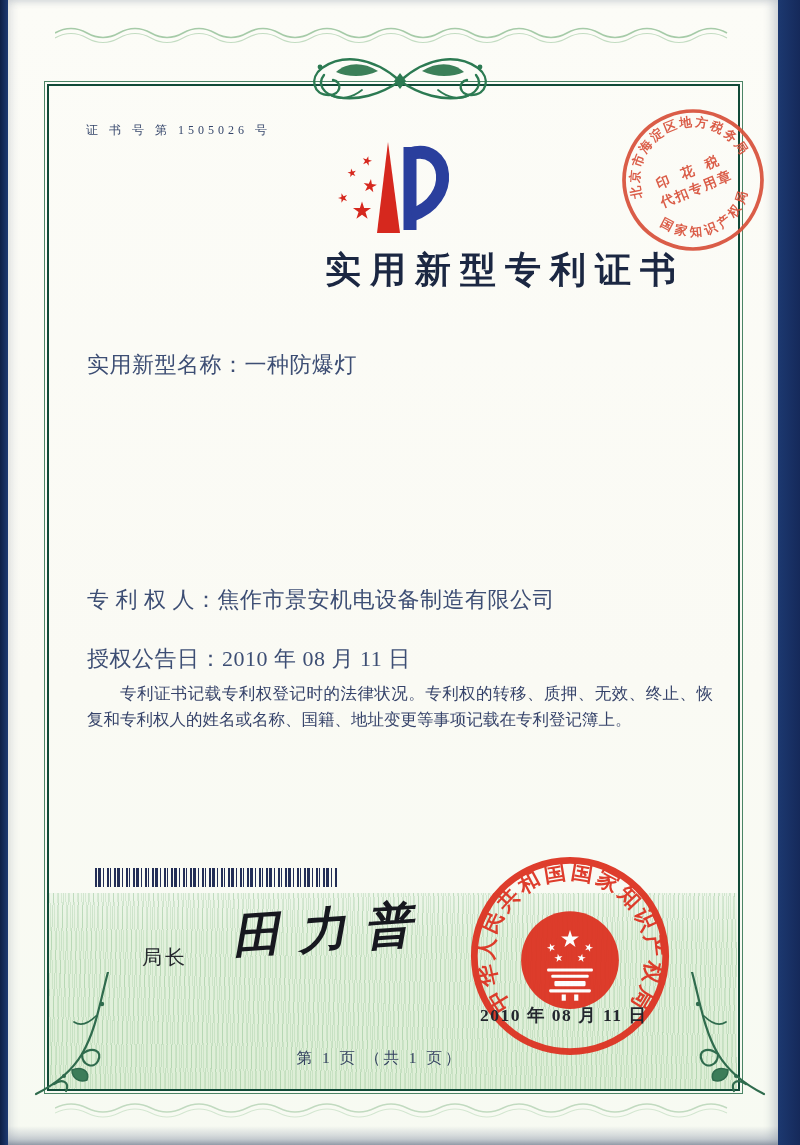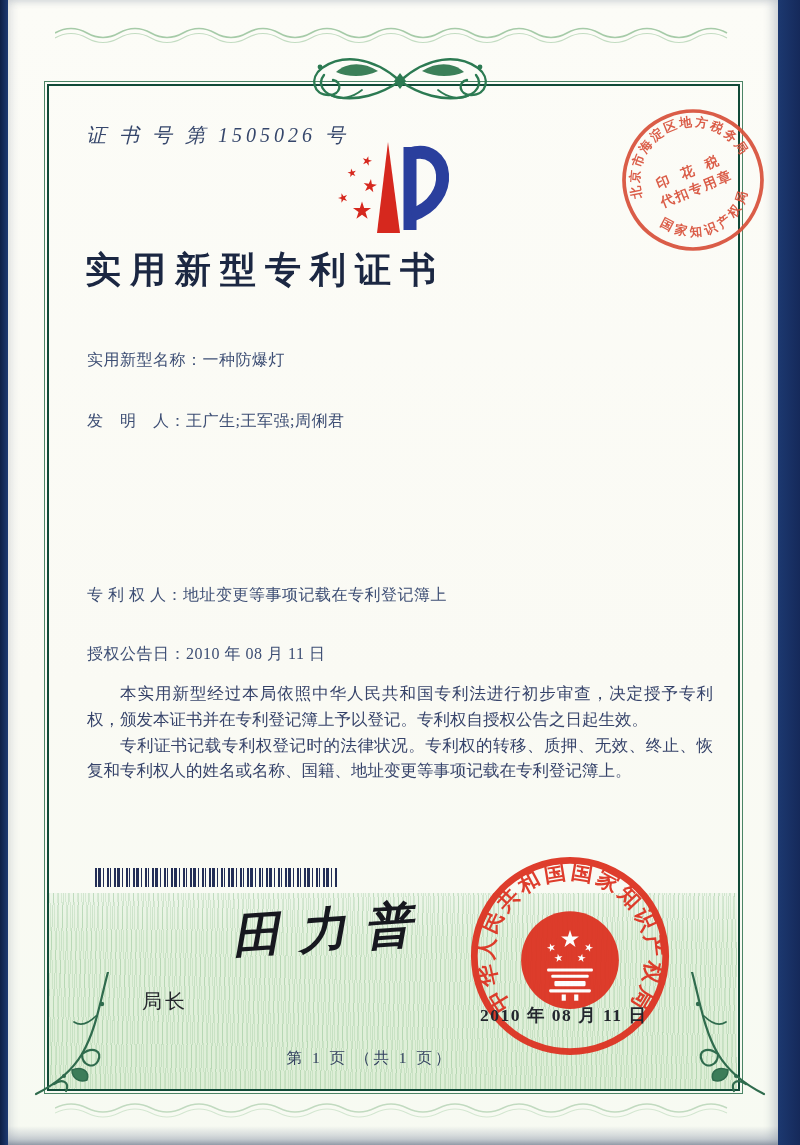--- a/index.html
+++ b/index.html
@@ -13,40 +13,40 @@
   
   .frame{left:44px;top:81px;width:697px;height:1011px;border:1px solid #4b8465;z-index:2;}
   .frame-inner{position:absolute;left:2px;top:2px;right:2px;bottom:2px;border:2px solid #114a38;}
   .green-band{left:48px;top:893px;width:689px;height:196px;z-index:1;
       background:
         repeating-linear-gradient(88deg, rgba(130,185,130,.22) 0 1px, rgba(0,0,0,0) 1px 4px),
         repeating-linear-gradient(92.5deg, rgba(120,180,125,.25) 0 1px, rgba(0,0,0,0) 1px 5px),
         linear-gradient(180deg,#eef6ea 0,#e3f1dd 45px,#ddeed6 100%);}
   .guilloche{z-index:1;}
   
-  .cert-no{left:86px;top:122px;font-size:20px;letter-spacing:4px;color:#35466b;z-index:4;font-style:italic;}
-  .title{left:85px;top:246px;width:600px;text-align:left;font-size:36px;font-weight:bold;
+  .cert-no{left:86px;top:122px;font-size:12px;letter-spacing:4px;color:#35466b;z-index:4;}
+  .title{left:85px;top:246px;width:600px;text-align:right;font-size:36px;font-weight:bold;
          letter-spacing:9px;color:#1b2742;z-index:4;}
-  .field{left:87px;font-size:16px;color:#3d4e74;z-index:4;letter-spacing:.5px;white-space:nowrap;}
+  .field{left:87px;font-size:22px;color:#3d4e74;z-index:4;letter-spacing:.5px;white-space:nowrap;}
   .f0{top:350px}.f1{top:411px}.f2{top:469px}.f3{top:527px}.f4{top:585px}.f5{top:644px}
   .paras{left:87px;top:681px;width:626px;z-index:4;color:#36436a;font-size:16.5px;line-height:25.8px;text-align:justify;}
   .paras p{margin:0;text-indent:2em;}
   .barcode{left:95px;top:868px;width:242px;height:19px;z-index:4;
       background:repeating-linear-gradient(90deg,
         #232e56 0 2px, transparent 2px 3px,
         #232e56 3px 6px, transparent 6px 8px,
         #232e56 8px 9px, transparent 9px 12px,
         #232e56 12px 14px, transparent 14px 15px,
         #232e56 15px 16px, transparent 16px 19px);}
-  .sig-label{left:142px;top:944px;font-size:20px;letter-spacing:3px;color:#26282e;z-index:4;margin-top:44px;}
+  .sig-label{left:142px;top:944px;font-size:20px;letter-spacing:3px;color:#26282e;z-index:4;}
   .sig-name{left:232px;top:898px;font-size:48px;font-weight:bold;letter-spacing:18px;color:#17181f;
             transform:rotate(-4deg);z-index:4;font-style:italic;}
   .seal-date{left:480px;top:1003px;width:200px;font-size:17.5px;font-weight:bold;letter-spacing:1.5px;
              color:#23262e;z-index:6;}
-  .footer{left:90px;top:1048px;width:560px;text-align:center;font-size:15.5px;letter-spacing:3px;
+  .footer{left:100px;top:1048px;width:560px;text-align:center;font-size:15.5px;letter-spacing:3px;
           color:#32405f;z-index:5;}
   .bottom-shadow{left:8px;top:1126px;width:770px;height:19px;z-index:3;
           background:linear-gradient(180deg,rgba(150,160,178,0),rgba(140,150,170,.45) 70%,rgba(90,100,125,.55));}
   svg{display:block;}
 </style>
 </head>
 <body>
 
 <div class="stage">
   <div class="paper abs"></div>
@@ -121,32 +121,28 @@
       <use href="#starA" transform="translate(10,58) scale(0.5) rotate(-18)"></use>
       <use href="#starA" transform="translate(29,71) scale(0.95) rotate(0)"></use>
     </g>
   </svg>
 
   <div class="title abs">实用新型专利证书</div>
 
   <div class="field abs f0">
     <span>实用新型名称：</span><span>一种防爆灯</span>
   </div>
-  <div class="field abs f1">
-    <span>发　明　人：</span><span>王广生;王军强;周俐君</span>
-  </div>
   <div class="field abs f4">
-    <span>专 利 权 人：</span><span>地址变更等事项记载在专利登记簿上</span>
+    <span>专 利 权 人：</span><span>焦作市景安机电设备制造有限公司</span>
   </div>
   <div class="field abs f5">
     <span>授权公告日：</span><span>2010 年 08 月 11 日</span>
   </div>
 
   <div class="paras abs">
-    <p>本实用新型经过本局依照中华人民共和国专利法进行初步审查，决定授予专利权，颁发本证书并在专利登记簿上予以登记。专利权自授权公告之日起生效。</p>
     <p>专利证书记载专利权登记时的法律状况。专利权的转移、质押、无效、终止、恢复和专利权人的姓名或名称、国籍、地址变更等事项记载在专利登记簿上。</p>
   </div>
 
   <div class="barcode abs"></div>
 
   <div class="sig-label abs">局长</div>
   <div class="sig-name abs">田力普</div>
 
   <svg class="abs" style="left:466px;top:852px;z-index:4;" width="208" height="208" viewBox="0 0 200 200">
     <defs>

